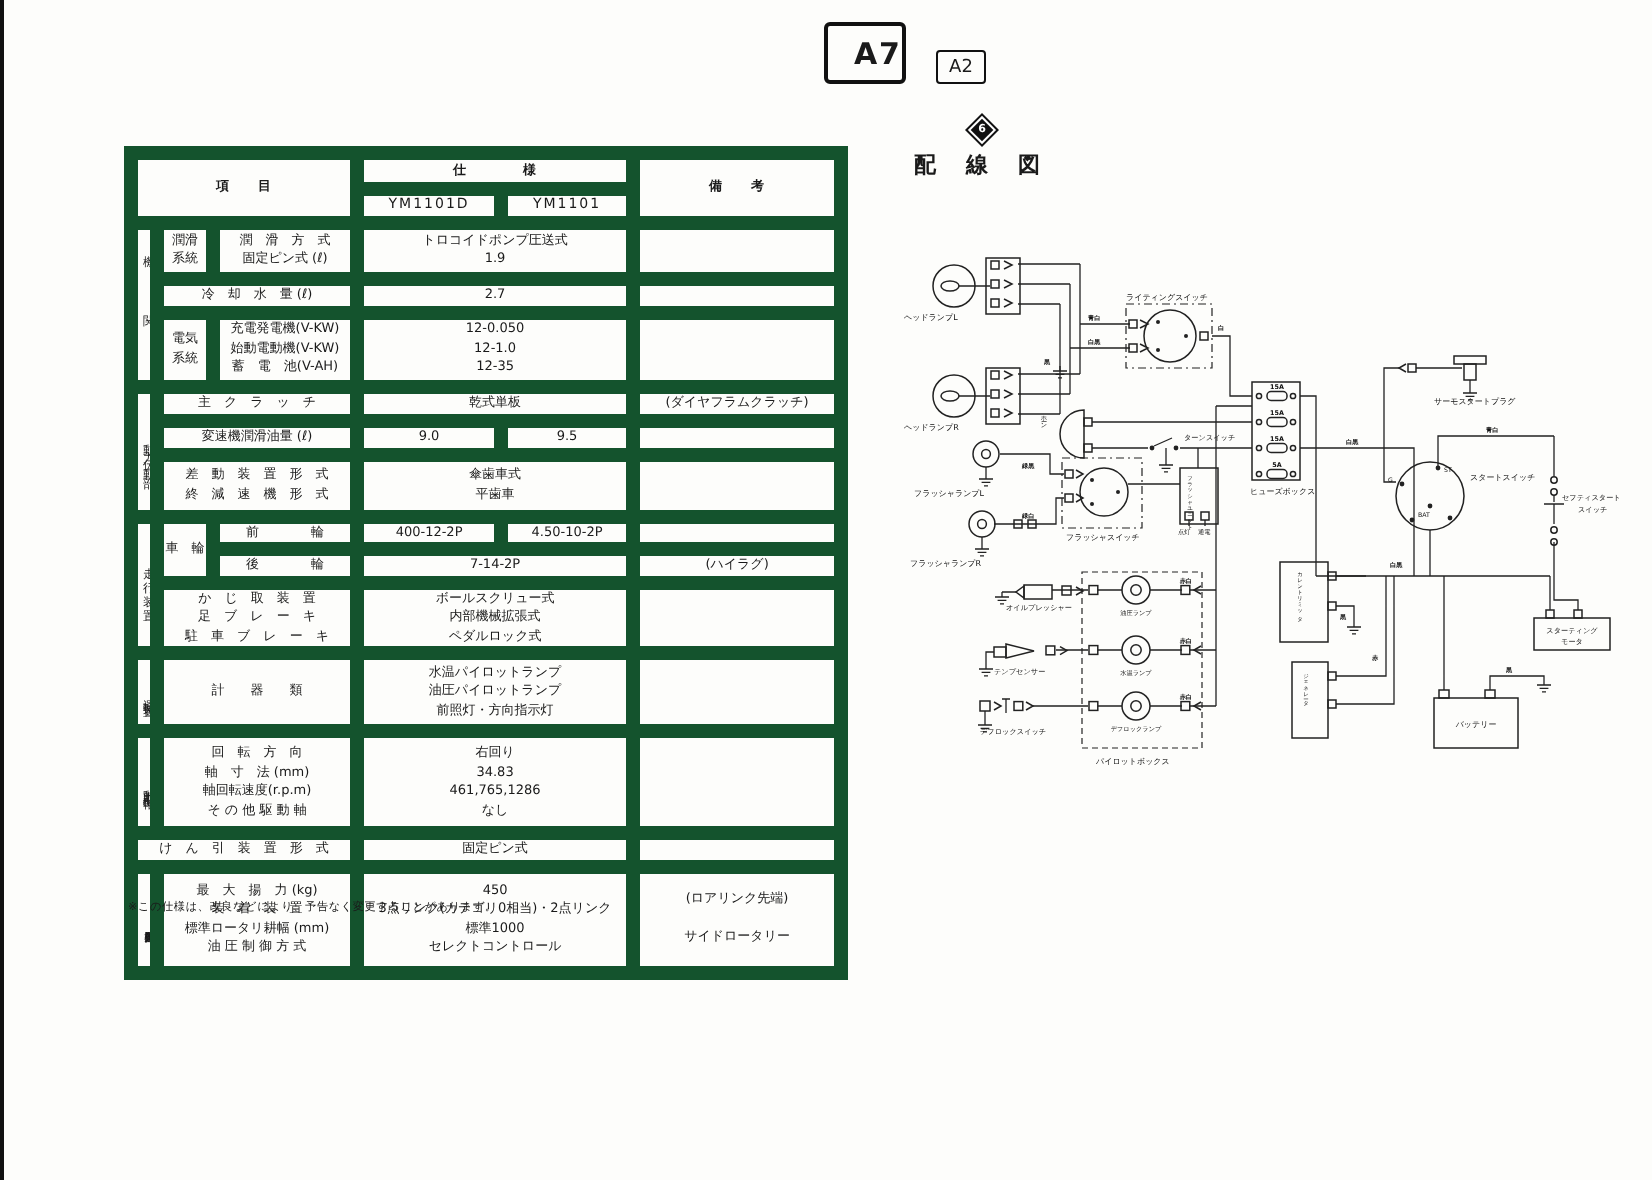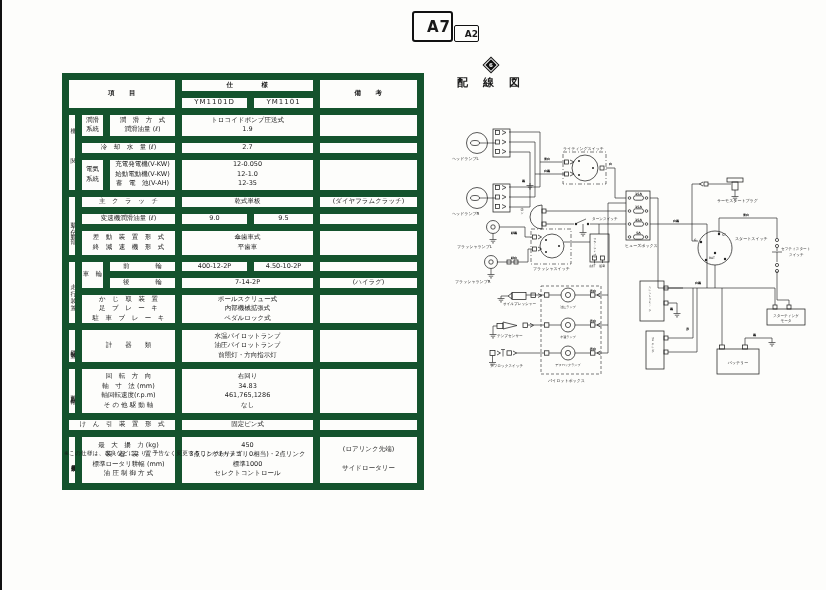--- a/index.html
+++ b/index.html
@@ -3,23 +3,23 @@
 <meta charset="utf-8">
 <style>
   html,body{margin:0;padding:0;background:#e8e8e8;}
   .page{position:relative;width:826px;height:590px;background:#fdfdfb;overflow:hidden;
         font-family:"DejaVu Sans",sans-serif;color:#1a1a1a;}
   .scan-edge{position:absolute;left:0;top:0;width:2px;height:590px;background:#111;}
   
   .tag-a7{position:absolute;left:412px;top:11px;width:37px;height:27px;border:2px solid #111;
           border-radius:3px;display:flex;align-items:center;justify-content:flex-end;
           font-size:15px;font-weight:bold;letter-spacing:1px;}
-  .tag-a2{position:absolute;left:454px;top:25px;width:23px;height:15px;border:1.5px solid #111;
-          border-radius:2px;display:flex;align-items:center;justify-content:flex-end;
-          font-size:9px;font-weight:bold;}
+  .tag-a2{position:absolute;left:468px;top:25px;width:23px;height:15px;border:1.5px solid #111;
+          border-radius:2px;display:flex;align-items:center;justify-content:center;
+          font-size:9px;font-weight:normal;}
   
   .sec-title{position:absolute;left:457px;top:61px;display:flex;align-items:center;gap:6px;flex-direction:column;}
   .diamond{position:relative;width:8px;height:8px;background:#111;transform:rotate(45deg);
            box-shadow:0 0 0 1px #fff,0 0 0 2px #111;margin-left:2px;}
   .diamond span{position:absolute;left:0;top:0;width:8px;height:8px;display:flex;align-items:center;
            justify-content:center;color:#fff;font-size:5.5px;font-weight:bold;transform:rotate(-45deg);}
   .sec-text{font-size:11px;font-weight:bold;letter-spacing:2px;}
   
   .spec{position:absolute;left:62px;top:73px;border-collapse:collapse;table-layout:fixed;
         width:355px;font-size:6.5px;line-height:9.5px;}
@@ -83,21 +83,21 @@
     </tr>
     <tr style="height:13px">
       <td class="mod">YM1101D</td>
       <td class="mod">YM1101</td>
     </tr>
     <tr style="height:27px">
       <td rowspan="3"><div class="vg" style="height:73px;letter-spacing:30px">機関</div></td>
       <td>潤滑
 系統</td>
       <td>潤　滑　方　式
-潤滑油量 (ℓ)</td>
+固定ピン式 (ℓ)</td>
       <td colspan="2">トロコイドポンプ圧送式
 1.9</td>
       <td class="rem"></td>
     </tr>
     <tr style="height:15px">
       <td colspan="2">冷　却　水　量 (ℓ)</td>
       <td colspan="2">2.7</td>
       <td class="rem"></td>
     </tr>
     <tr style="height:35px">

